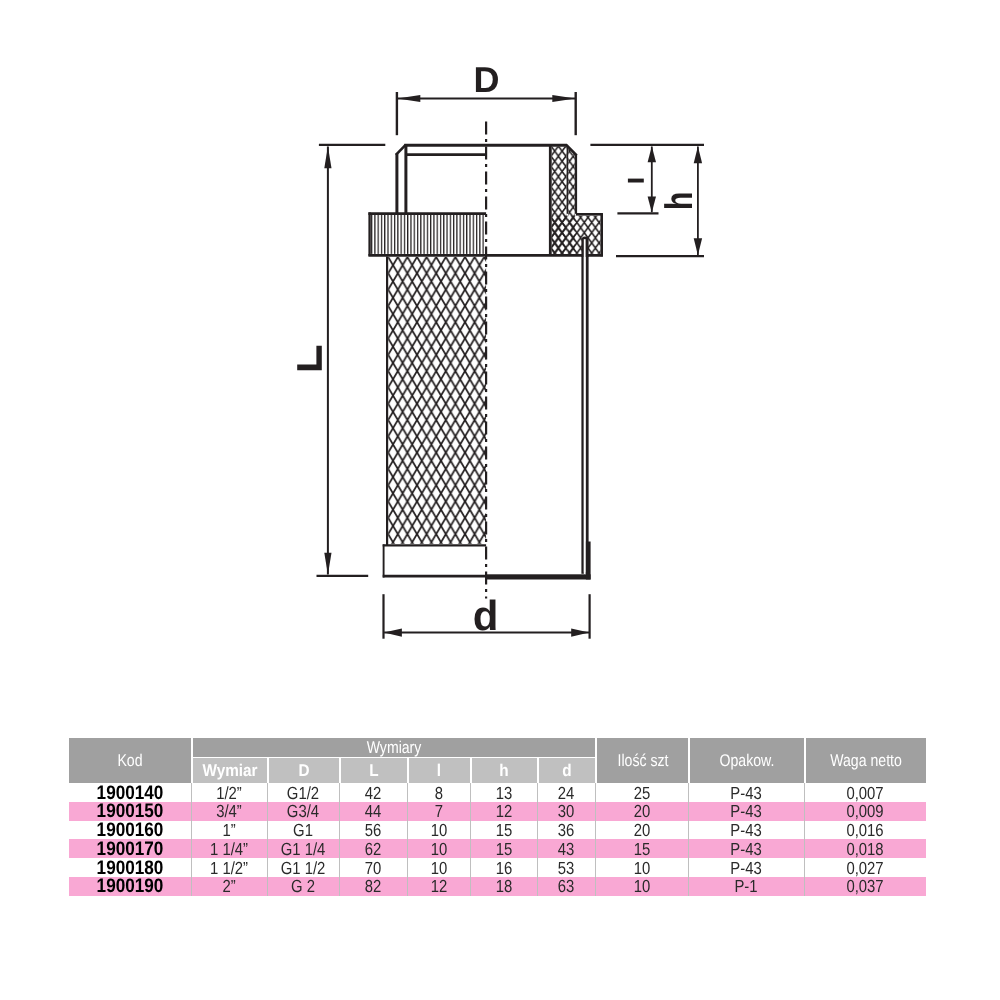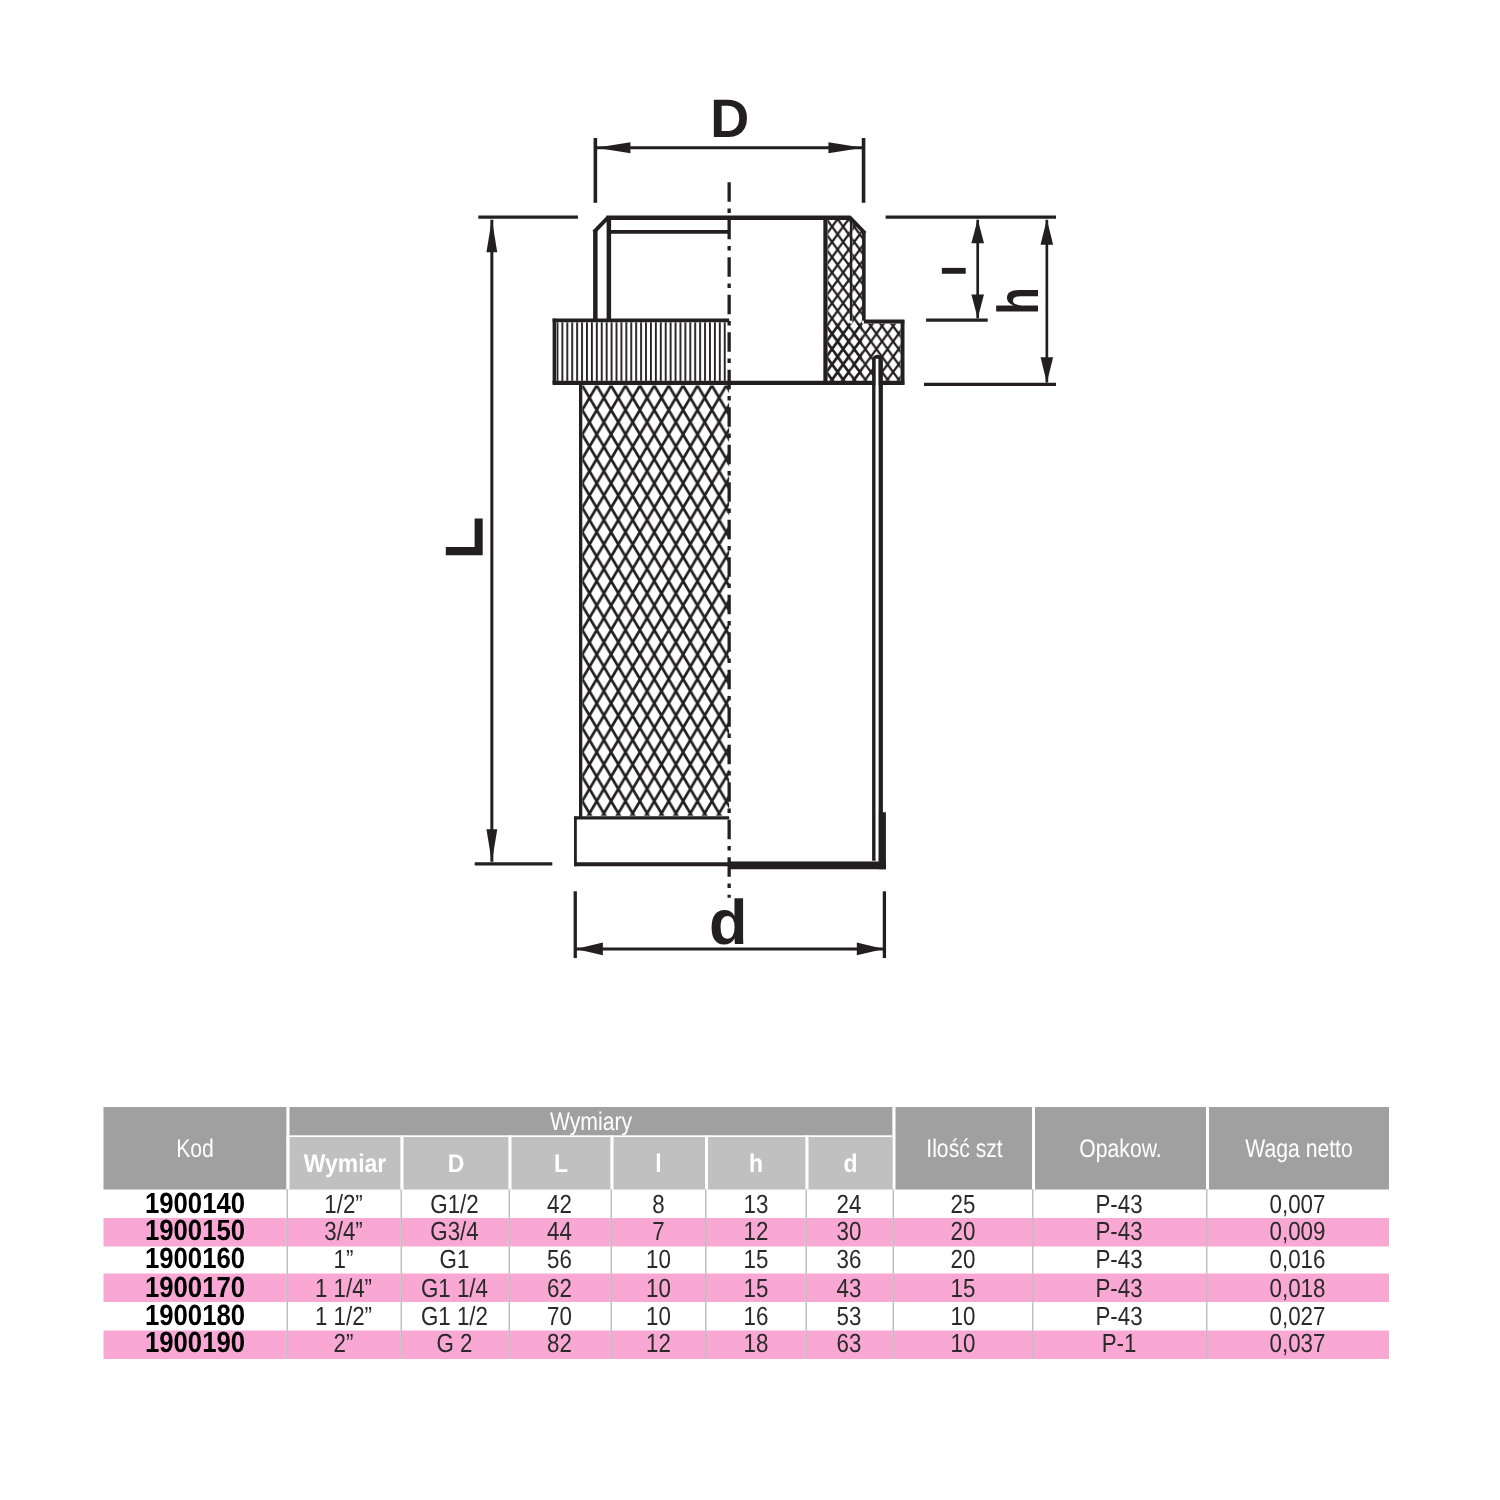--- a/index.html
+++ b/index.html
@@ -3,21 +3,21 @@
 <meta charset="utf-8">
 <style>
 * { margin:0; padding:0; box-sizing:border-box; }
 html,body { -webkit-font-smoothing:antialiased; text-rendering:geometricPrecision; width:1000px; height:1000px; background:#ffffff; font-family:"Liberation Sans", sans-serif; }
 #page { position:relative; width:1000px; height:1000px; overflow:hidden; }
 #draw { position:absolute; left:0; top:0; }
 .tbl { position:absolute; left:69px; top:738.1px; width:856.5px; border-collapse:separate; border-spacing:0; table-layout:fixed; }
 .tbl td { position:relative; overflow:hidden; padding:0; }
 .tbl span { position:absolute; left:50%; top:50%; transform:translate(-50%,-50%) scaleX(0.85); white-space:nowrap; }
 .h1 td { height:19.2px; }
-.h2 td { height:36px; }
+.h2 td { height:26px; }
 .hd { background:#a0a0a0; color:#ffffff; font-weight:normal; font-size:17px; }
 .hd > span { transform:translate(-50%,-50%) scaleX(0.83); }
 .hs { background:#c0c0c0; color:#ffffff; font-weight:bold; font-size:17px; border-top:1.6px solid #ffffff; }
 .hs > span { transform:translate(-50%,-50%) scaleX(0.9); }
 .sep { border-left:2.3px solid #ffffff; }
 .hs.sep { border-left:2.3px solid #ffffff; }
 .dr td { height:18.73px; font-size:17.5px; color:#2a2a2a; }
 .dr.even td { background:#f9a8d4; }
 .dsep { border-left:1.6px solid #bfbfbf; }
 .dr td.kod { font-weight:bold; color:#000000; font-size:19.5px; }

